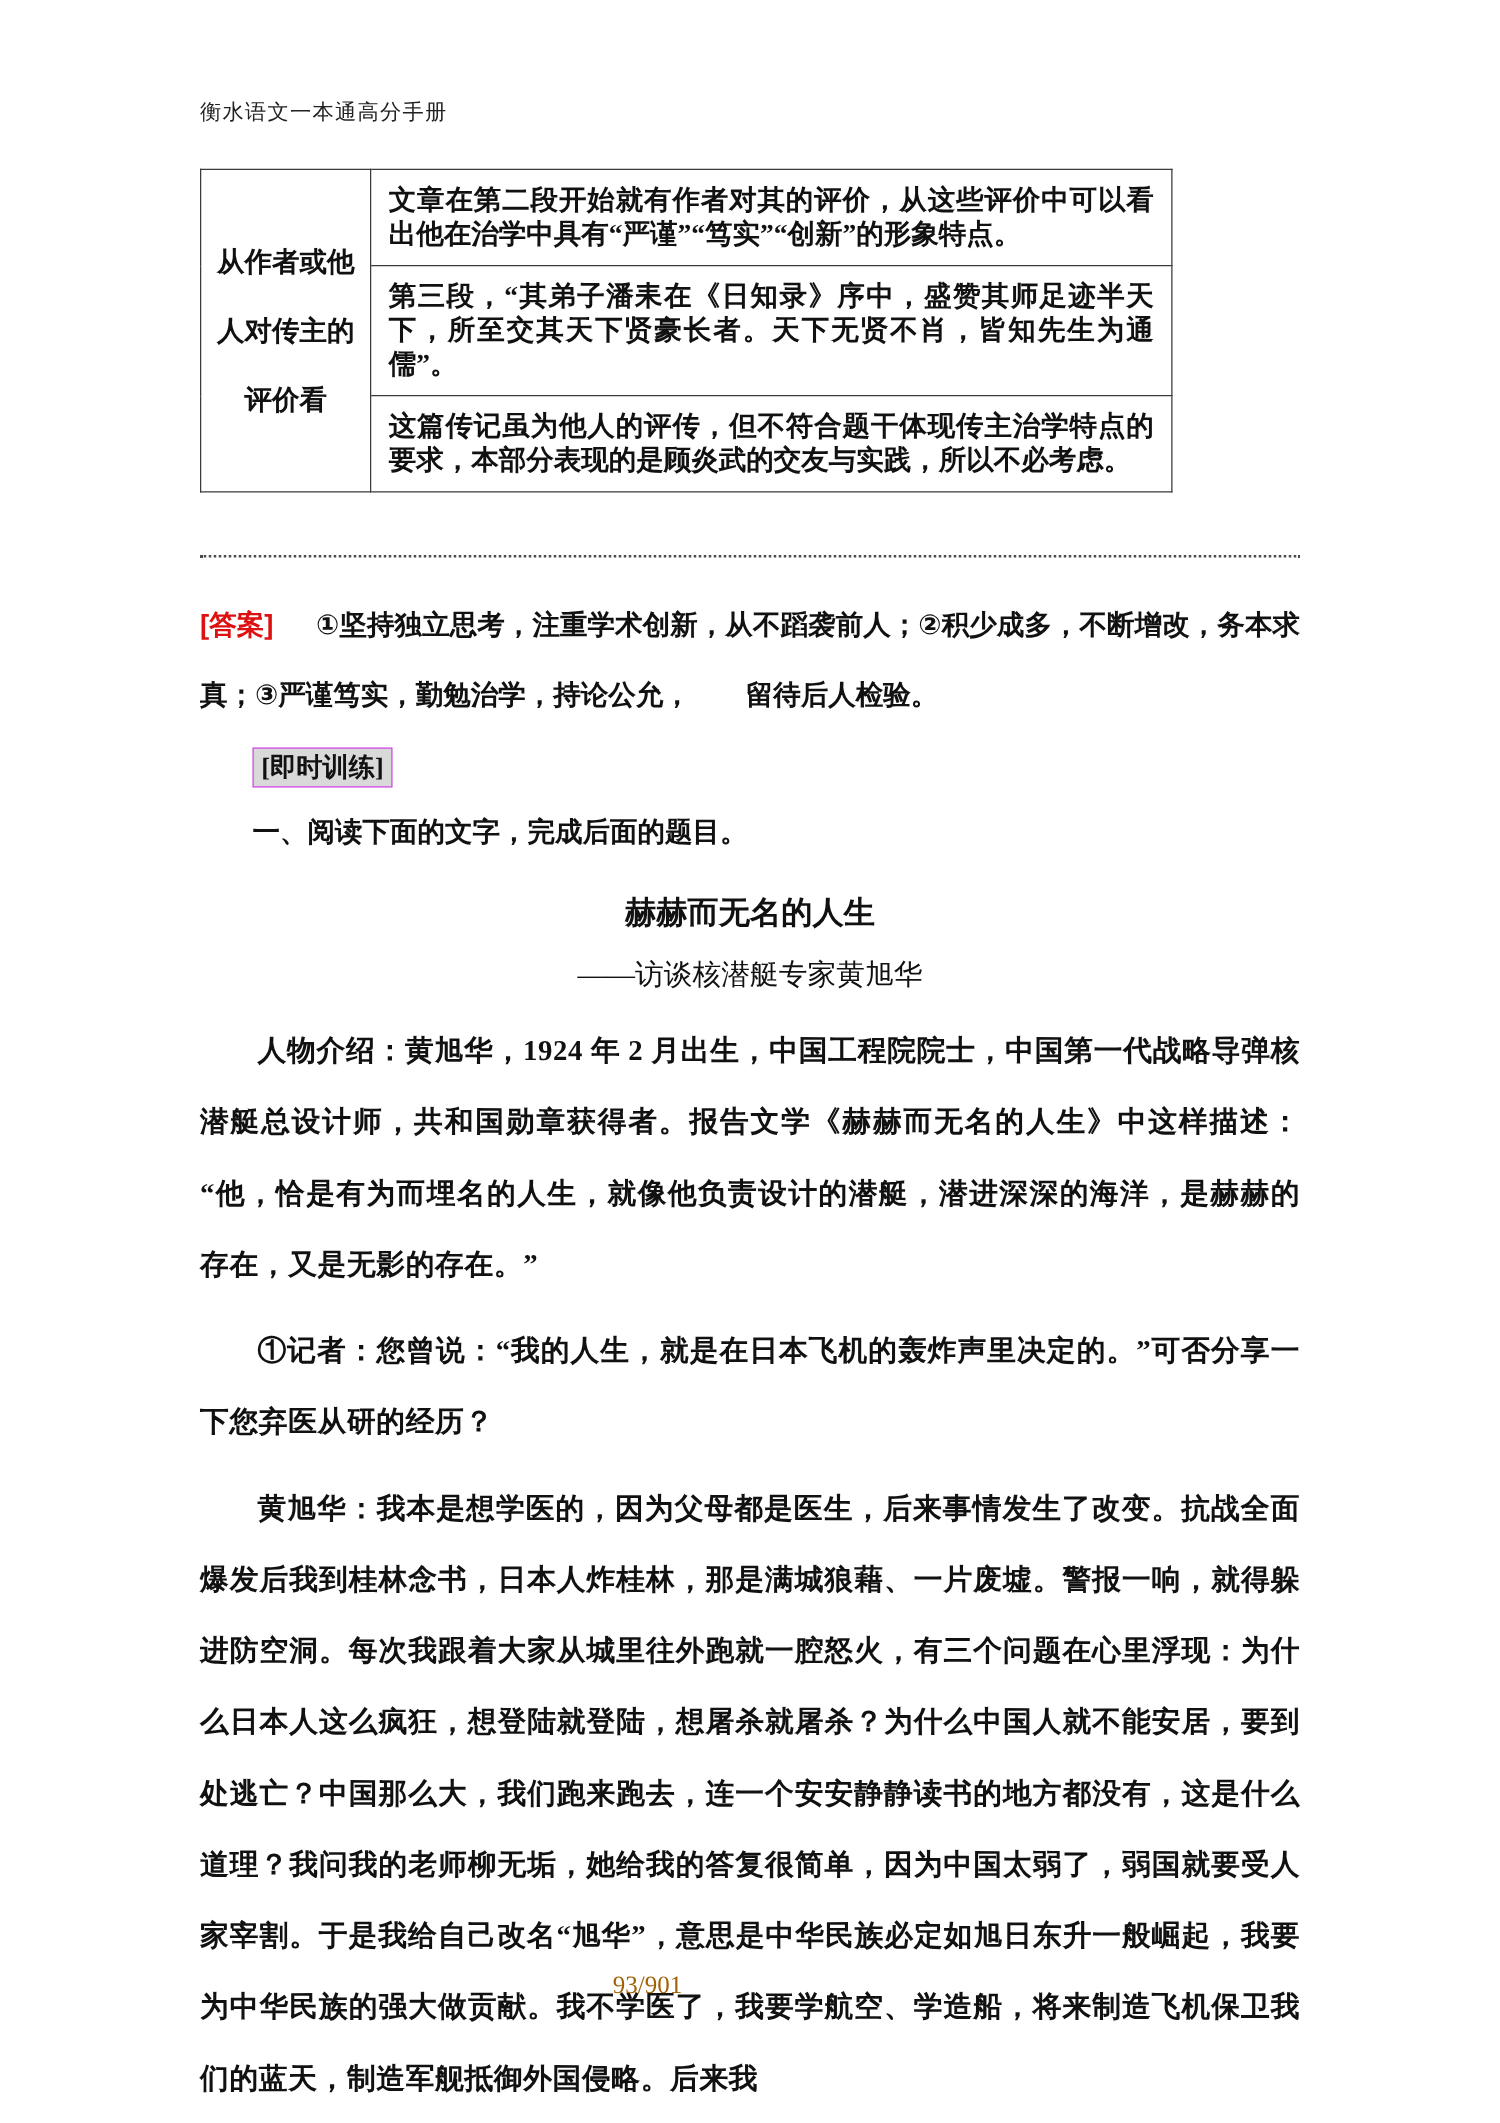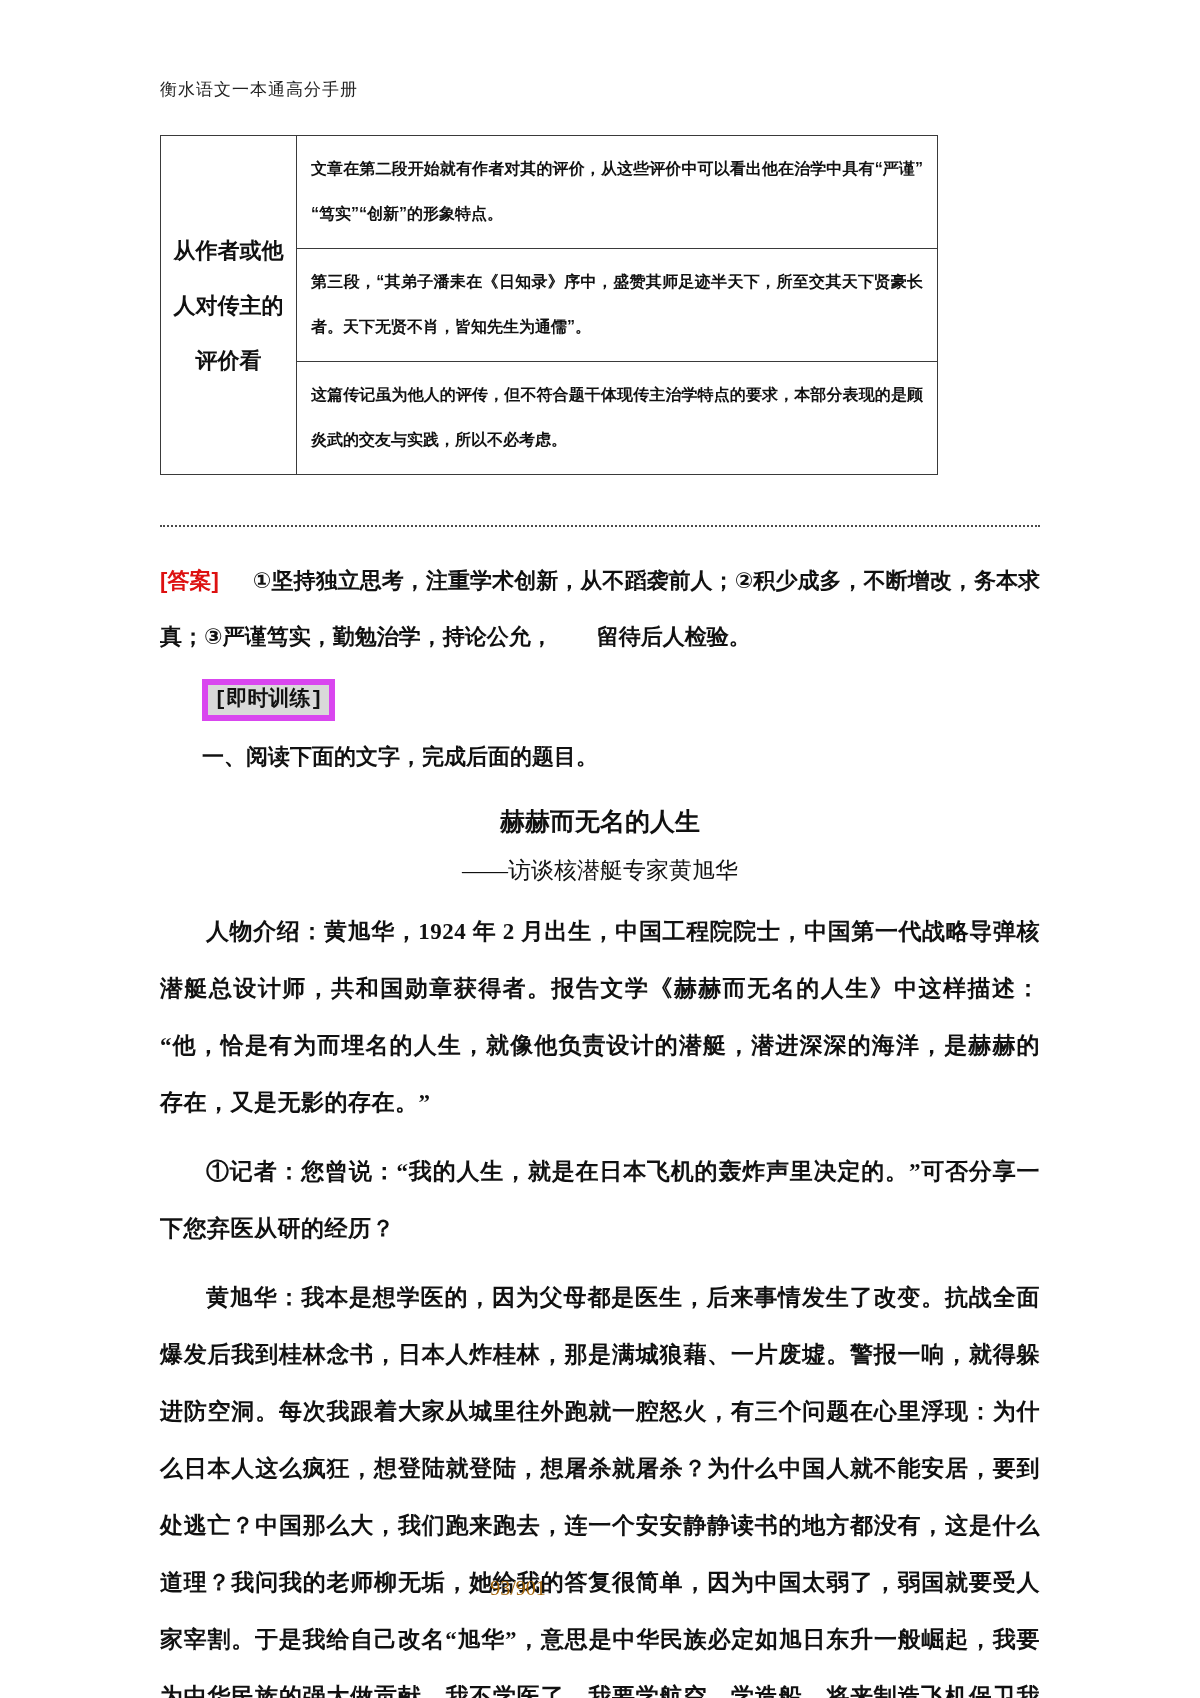--- a/index.html
+++ b/index.html
@@ -35,24 +35,24 @@
     width: 136px;
     text-align: center;
     vertical-align: middle;
     font-family: "Liberation Sans", "DejaVu Sans", sans-serif;
     font-weight: 600;
     font-size: 22px;
     line-height: 55px;
     padding: 4px 8px;
   }
   td.body-cell {
-    font-family: Liberation Sans, sans-serif;
+    font-family: Liberation Serif, serif;
     font-weight: 600;
-    font-size: 16px;
-    line-height: 45px;
+    font-size: 22px;
+    line-height: 27px;
     text-align: justify;
     padding: 10px 14px 12px 14px;
   }
 
   
   .organize-row {
     margin-top: 16px;
     display: flex;
     align-items: flex-end;
   }
@@ -85,25 +85,25 @@
   }
   .answer-label {
     font-weight: bold;
     margin-right: 34px;
   }
 
   
   .training-tag-row { margin-top: 14px; padding-left: 42px; }
   .training-tag {
     display: inline-block;
-    font-family: Liberation Mono, monospace;
+    font-family: Liberation Serif, serif;
     font-weight: bold;
     font-size: 21px;
     background: #d9d9d9;
-    border: 6px solid #d946ef;
+    border: 1px solid #d946ef;
     padding: 3px 6px;
     line-height: 24px;
   }
   .instruction-line {
     margin-top: 16px;
     padding-left: 42px;
     font-family: "Liberation Sans", "DejaVu Sans", sans-serif;
     font-weight: 600;
     font-size: 22px;
     line-height: 40px;

